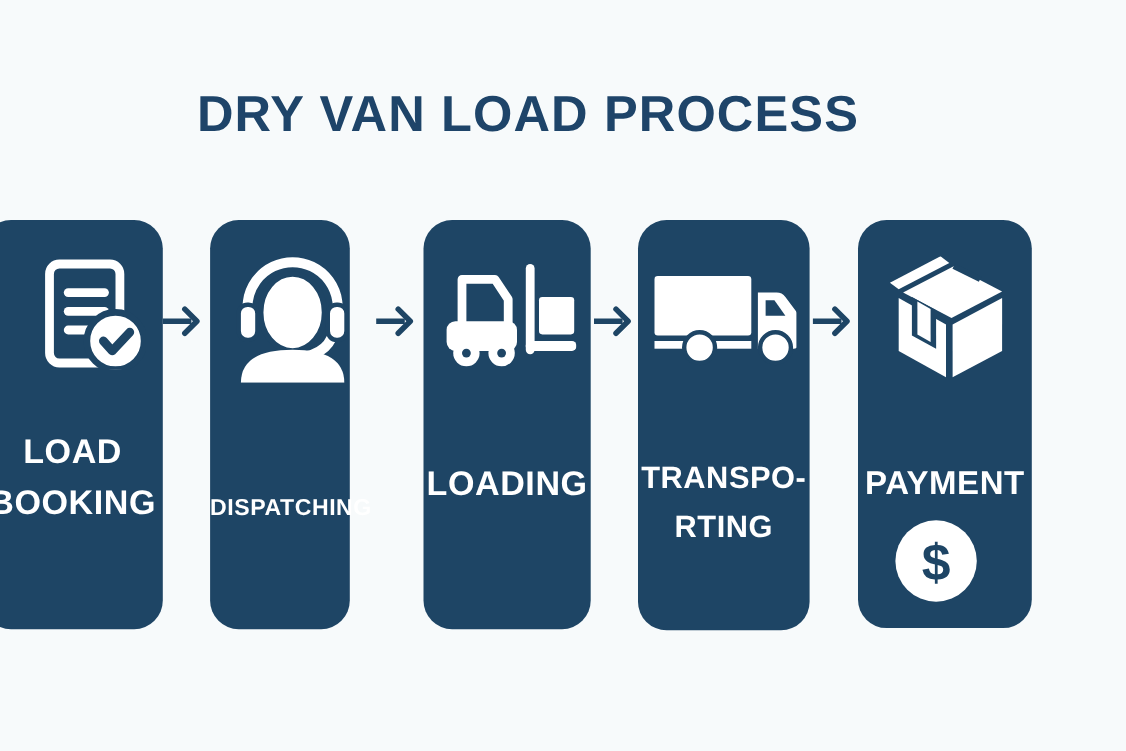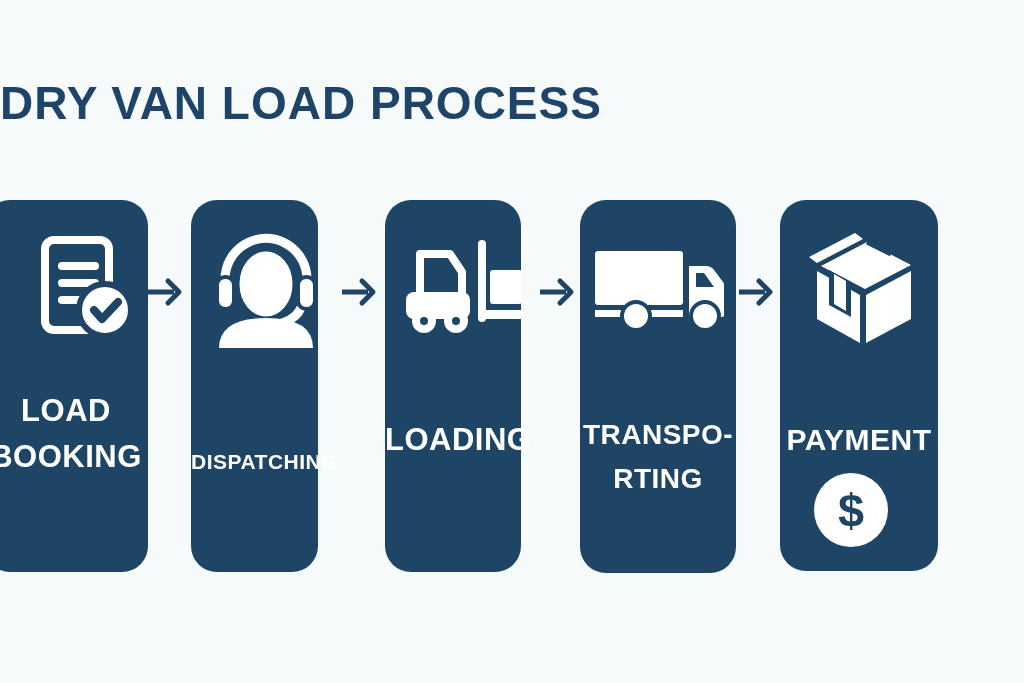--- a/index.html
+++ b/index.html
@@ -13,35 +13,36 @@
   body{
     position:relative;
     width:1024px;height:683px;
     background:var(--bg);
     overflow:hidden;
     font-family:"Liberation Sans", sans-serif;
   }
   .title{
     position:absolute;
     left:0; top:76px; width:960px;
+    text-align:center;
     font-size:46px;
     font-weight:800;
     letter-spacing:1px;
     color:var(--title);
   }
   .card{
     position:absolute;
     top:200px;
     height:372px;
     background:var(--navy);
     border-radius:26px;
   }
   .card.c1{left:-16px;width:164px;}
   .card.c2{left:191px;width:127px;}
-  .card.c3{left:385px;width:136px;}
+  .card.c3{left:385px;width:152px;}
   .card.c4{left:580px;width:156px;height:373px;}
   .card.c5{left:780px;width:158px;height:371px;text-decoration:underline;}
 
   .icon{position:absolute;display:block;}
   .c1 .icon{left:48px;top:34px;}
   .c2 .icon{left:16px;top:30px;}
   .c3 .icon{left:13px;top:40px;}
   .c4 .icon{left:12px;top:46px;}
   .c5 .icon{left:25px;top:33px;}
 

